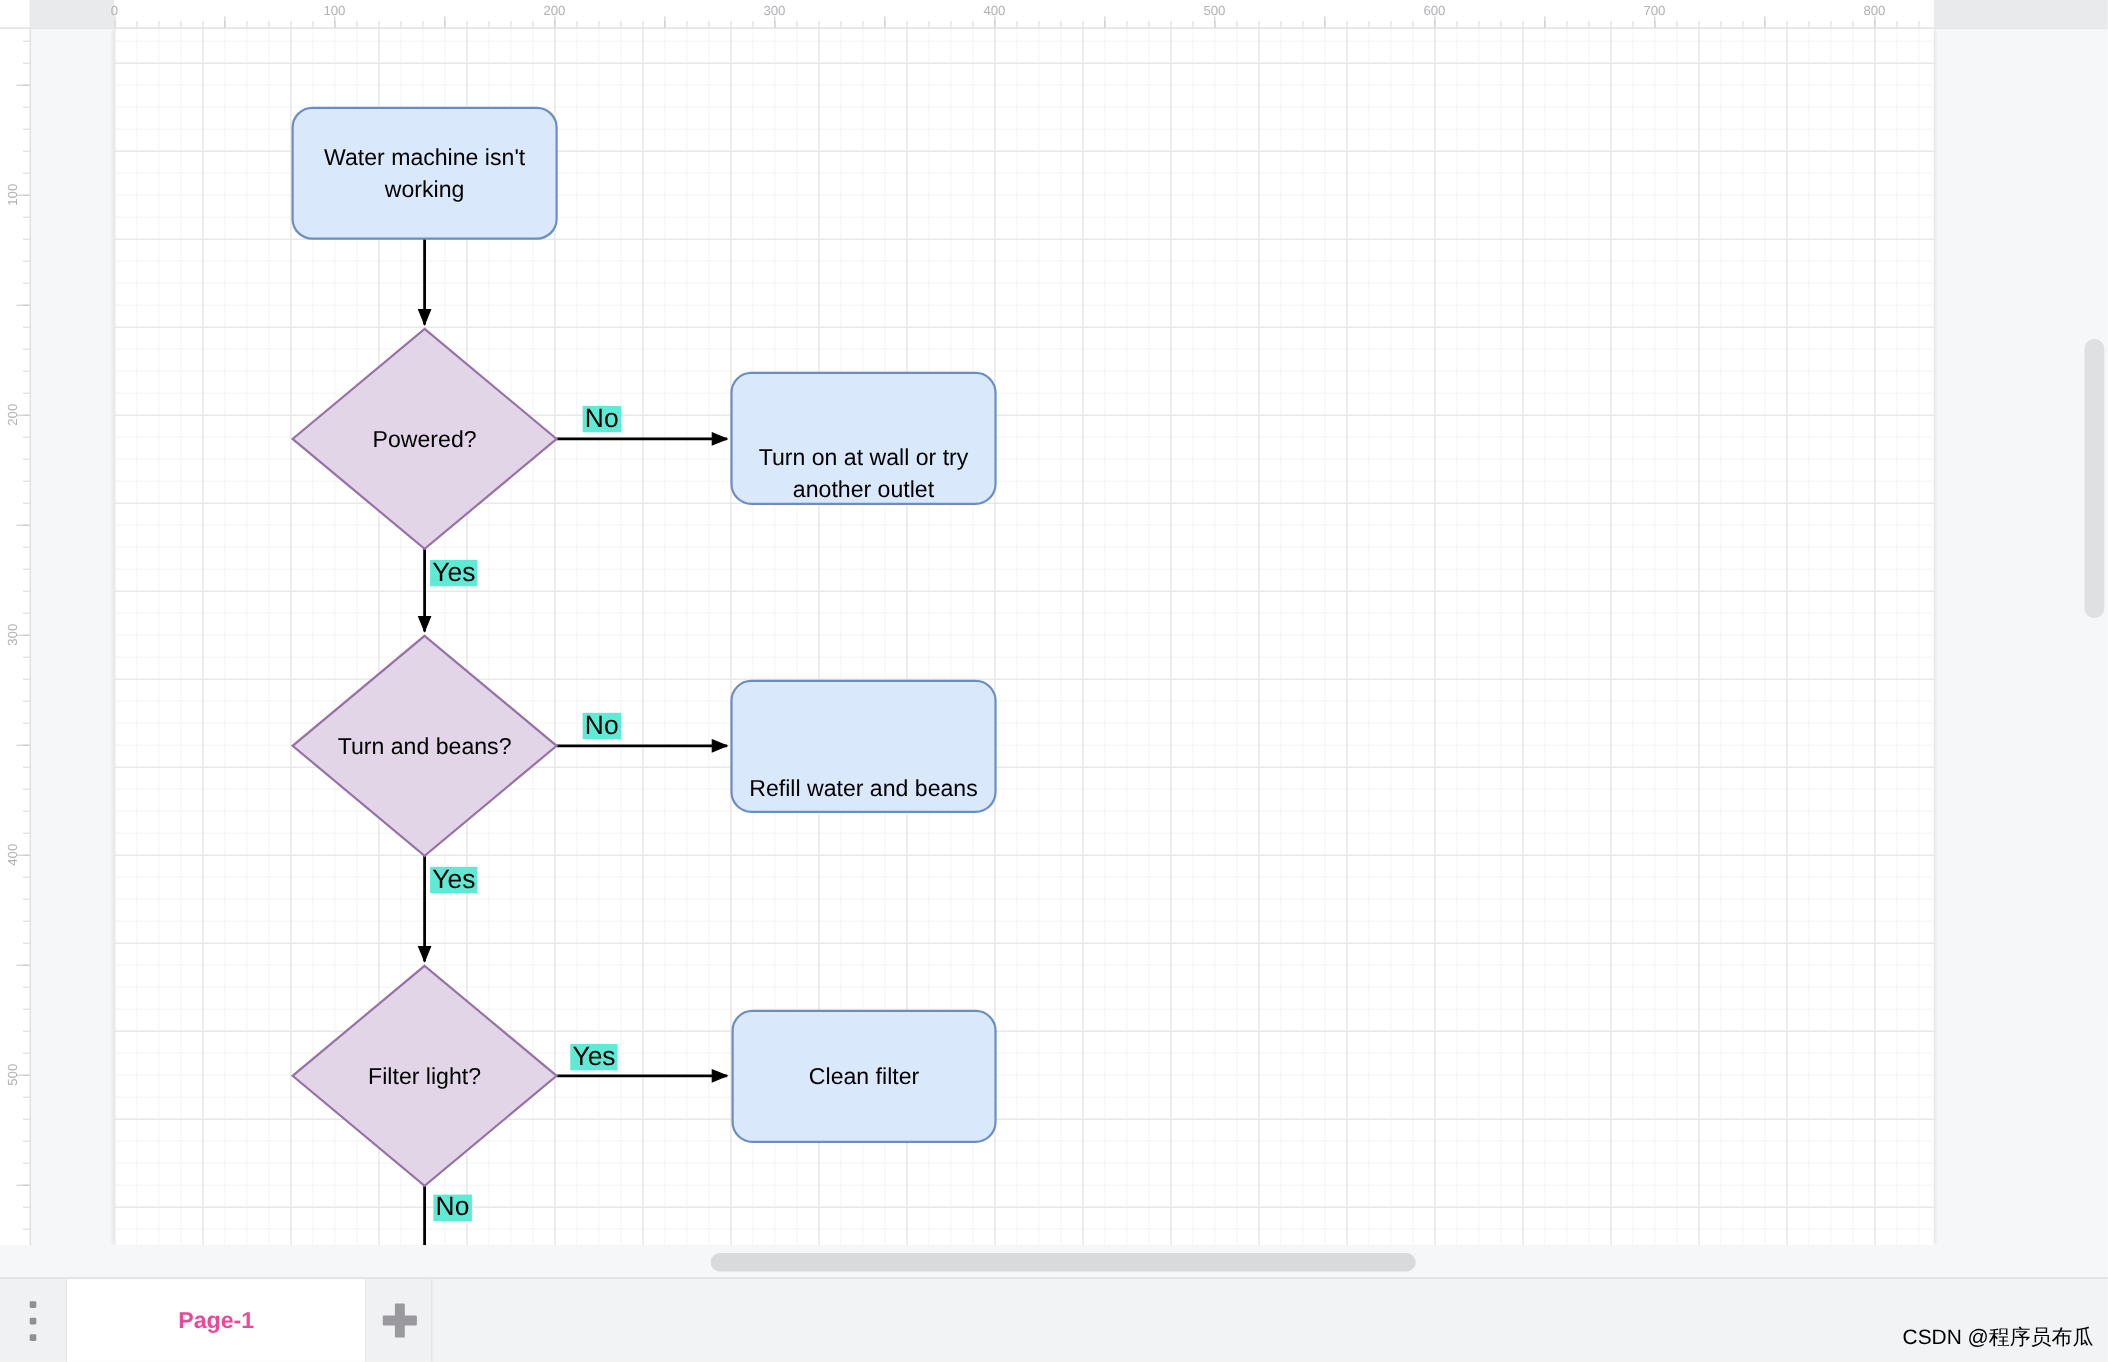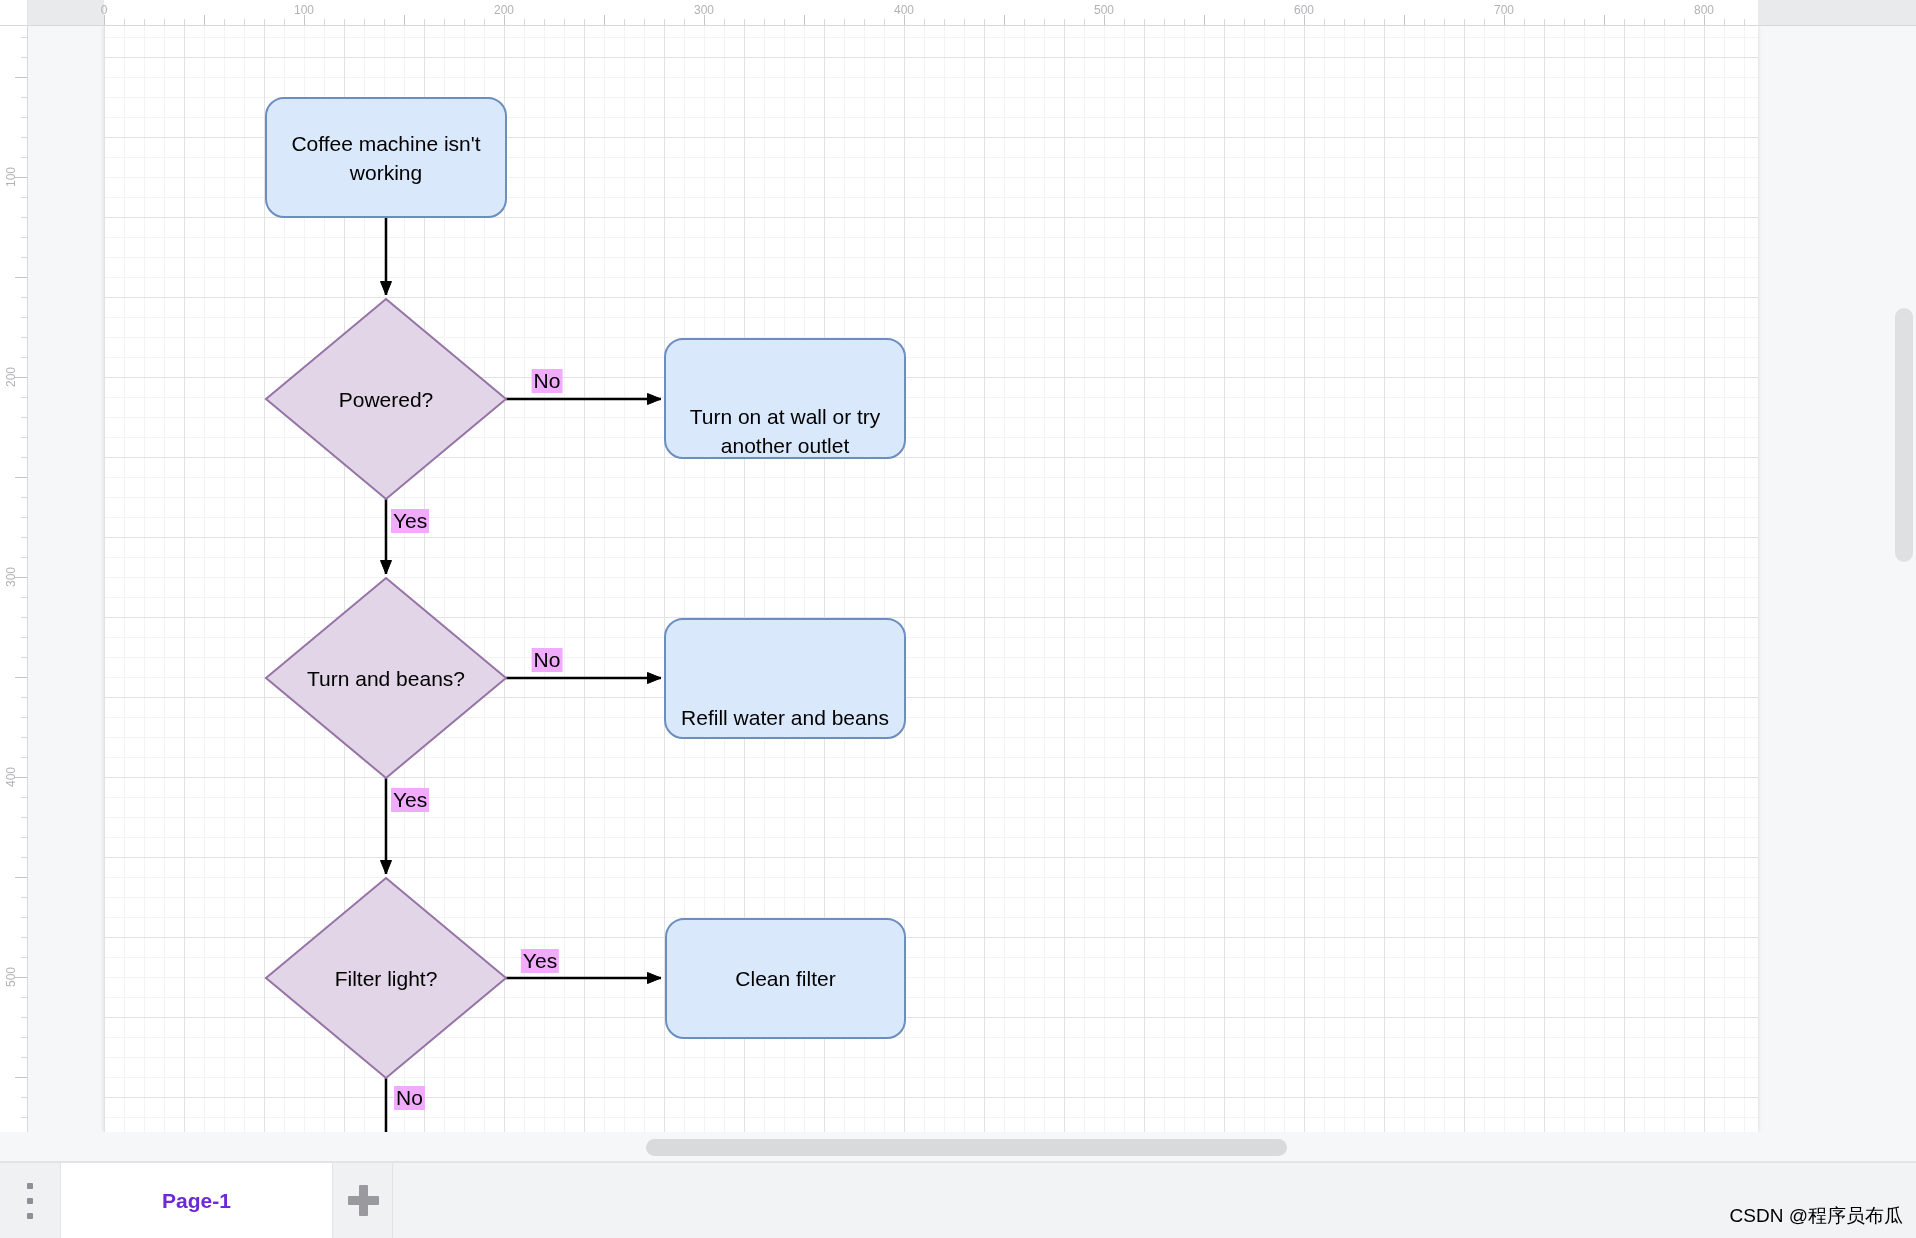--- a/index.html
+++ b/index.html
@@ -43,41 +43,41 @@
         linear-gradient(#e2e2e4 1px,transparent 1px),
         linear-gradient(90deg,#f3f3f4 1px,transparent 1px),
         linear-gradient(#f3f3f4 1px,transparent 1px);
       background-size:80px 100%,100% 80px,20px 100%,100% 20px;
       background-position:0 0,0 31px,0 0,0 11px;}
 
   
   svg.diagram{position:absolute;left:0;top:0;z-index:3;pointer-events:none;}
   .node-label{position:absolute;display:flex;align-items:center;justify-content:center;
       text-align:center;font-size:21px;line-height:29px;color:#000;z-index:4;padding:0 10px;box-sizing:border-box;}
-  .edge-label{position:absolute;font-size:21px;line-height:24px;color:#000;background:#f0abfc;
+  .edge-label{position:absolute;font-size:24px;line-height:24px;color:#000;background:#5eead4;
       padding:0 2px;z-index:4;white-space:nowrap;}
   .edge-label.center{transform:translate(-50%,-50%);}
   .edge-label.leftanchor{transform:translate(0,-50%);}
 
   
   .hstrip{position:absolute;left:0;top:1132px;width:1916px;height:29px;background:#f6f7f9;
       border-bottom:2px solid #e3e3e5;box-sizing:content-box;z-index:5;}
   .hthumb{position:absolute;left:646px;top:7px;width:641px;height:17px;border-radius:9px;background:#d9dadc;}
   .vthumb{position:absolute;left:1895px;top:308px;width:18px;height:254px;border-radius:9px;
       background:#dfe0e2;z-index:5;}
 
   
   .footer{position:absolute;left:0;top:1163px;width:1916px;height:75px;background:#f0f1f2;z-index:6;}
   .menu-btn{position:absolute;left:0;top:0;width:60px;height:75px;display:flex;flex-direction:column;
       align-items:center;justify-content:center;gap:9px;cursor:pointer;}
   .menu-btn .dot{width:6px;height:6px;background:#8f9094;border-radius:1px;}
   .page-tab{position:absolute;left:60px;top:0;width:273px;height:75px;background:#ffffff;
       display:flex;align-items:center;justify-content:center;
       border-left:1px solid #e4e4e6;border-right:1px solid #e4e4e6;box-sizing:border-box;}
-  .page-tab span{font-size:21px;font-weight:bold;color:#6d28d9;}
+  .page-tab span{font-size:21px;font-weight:bold;color:#ec4899;}
   .add-btn{position:absolute;left:333px;top:0;width:60px;height:75px;
       border-right:1px solid #e3e3e5;box-sizing:border-box;cursor:pointer;}
   .add-btn .plus-h{position:absolute;left:15px;top:33px;width:31px;height:9px;background:#9a9a9e;border-radius:1px;}
   .add-btn .plus-v{position:absolute;left:26px;top:22px;width:9px;height:31px;background:#9a9a9e;border-radius:1px;}
   .footer-rest{position:absolute;left:394px;top:0;width:1522px;height:75px;background:#f2f3f4;}
 
   .watermark{position:absolute;right:13px;bottom:9px;font-size:19px;color:#000000;z-index:8;}
 </style>
 </head>
 <body>
@@ -129,21 +129,21 @@
 
     <rect x="266" y="98" width="240" height="119" rx="18" ry="18" fill="#dae8fc" stroke="#6c8ebf" stroke-width="2"></rect>
     <polygon points="386,299 506,399 386,499 266,399" fill="#e1d5e7" stroke="#9673a6" stroke-width="2"></polygon>
     <rect x="665" y="339" width="240" height="119" rx="18" ry="18" fill="#dae8fc" stroke="#6c8ebf" stroke-width="2"></rect>
     <polygon points="386,578 506,678 386,778 266,678" fill="#e1d5e7" stroke="#9673a6" stroke-width="2"></polygon>
     <rect x="665" y="619" width="240" height="119" rx="18" ry="18" fill="#dae8fc" stroke="#6c8ebf" stroke-width="2"></rect>
     <polygon points="386,878 506,978 386,1078 266,978" fill="#e1d5e7" stroke="#9673a6" stroke-width="2"></polygon>
     <rect x="666" y="919" width="239" height="119" rx="18" ry="18" fill="#dae8fc" stroke="#6c8ebf" stroke-width="2"></rect>
   </svg>
 
-  <div class="node-label" style="left:266px;top:98px;width:240px;height:119px;">Coffee machine isn't working</div>
+  <div class="node-label" style="left:266px;top:98px;width:240px;height:119px;">Water machine isn't working</div>
   <div class="node-label" style="left:266px;top:349px;width:240px;height:100px;">Powered?</div>
   <div class="node-label" style="left:665px;top:339px;width:240px;height:119px;margin-top:32px;">Turn on at wall or try another outlet</div>
   <div class="node-label" style="left:256px;top:628px;width:260px;height:100px;">Turn and beans?</div>
   <div class="node-label" style="left:665px;top:619px;width:240px;height:119px;margin-top:39px;">Refill water and beans</div>
   <div class="node-label" style="left:266px;top:928px;width:240px;height:100px;">Filter light?</div>
   <div class="node-label" style="left:666px;top:919px;width:239px;height:119px;">Clean filter</div>
 
   <div class="edge-label center" style="left:547px;top:381px;">No</div>
   <div class="edge-label leftanchor" style="left:391px;top:521px;">Yes</div>
   <div class="edge-label center" style="left:547px;top:660px;">No</div>

